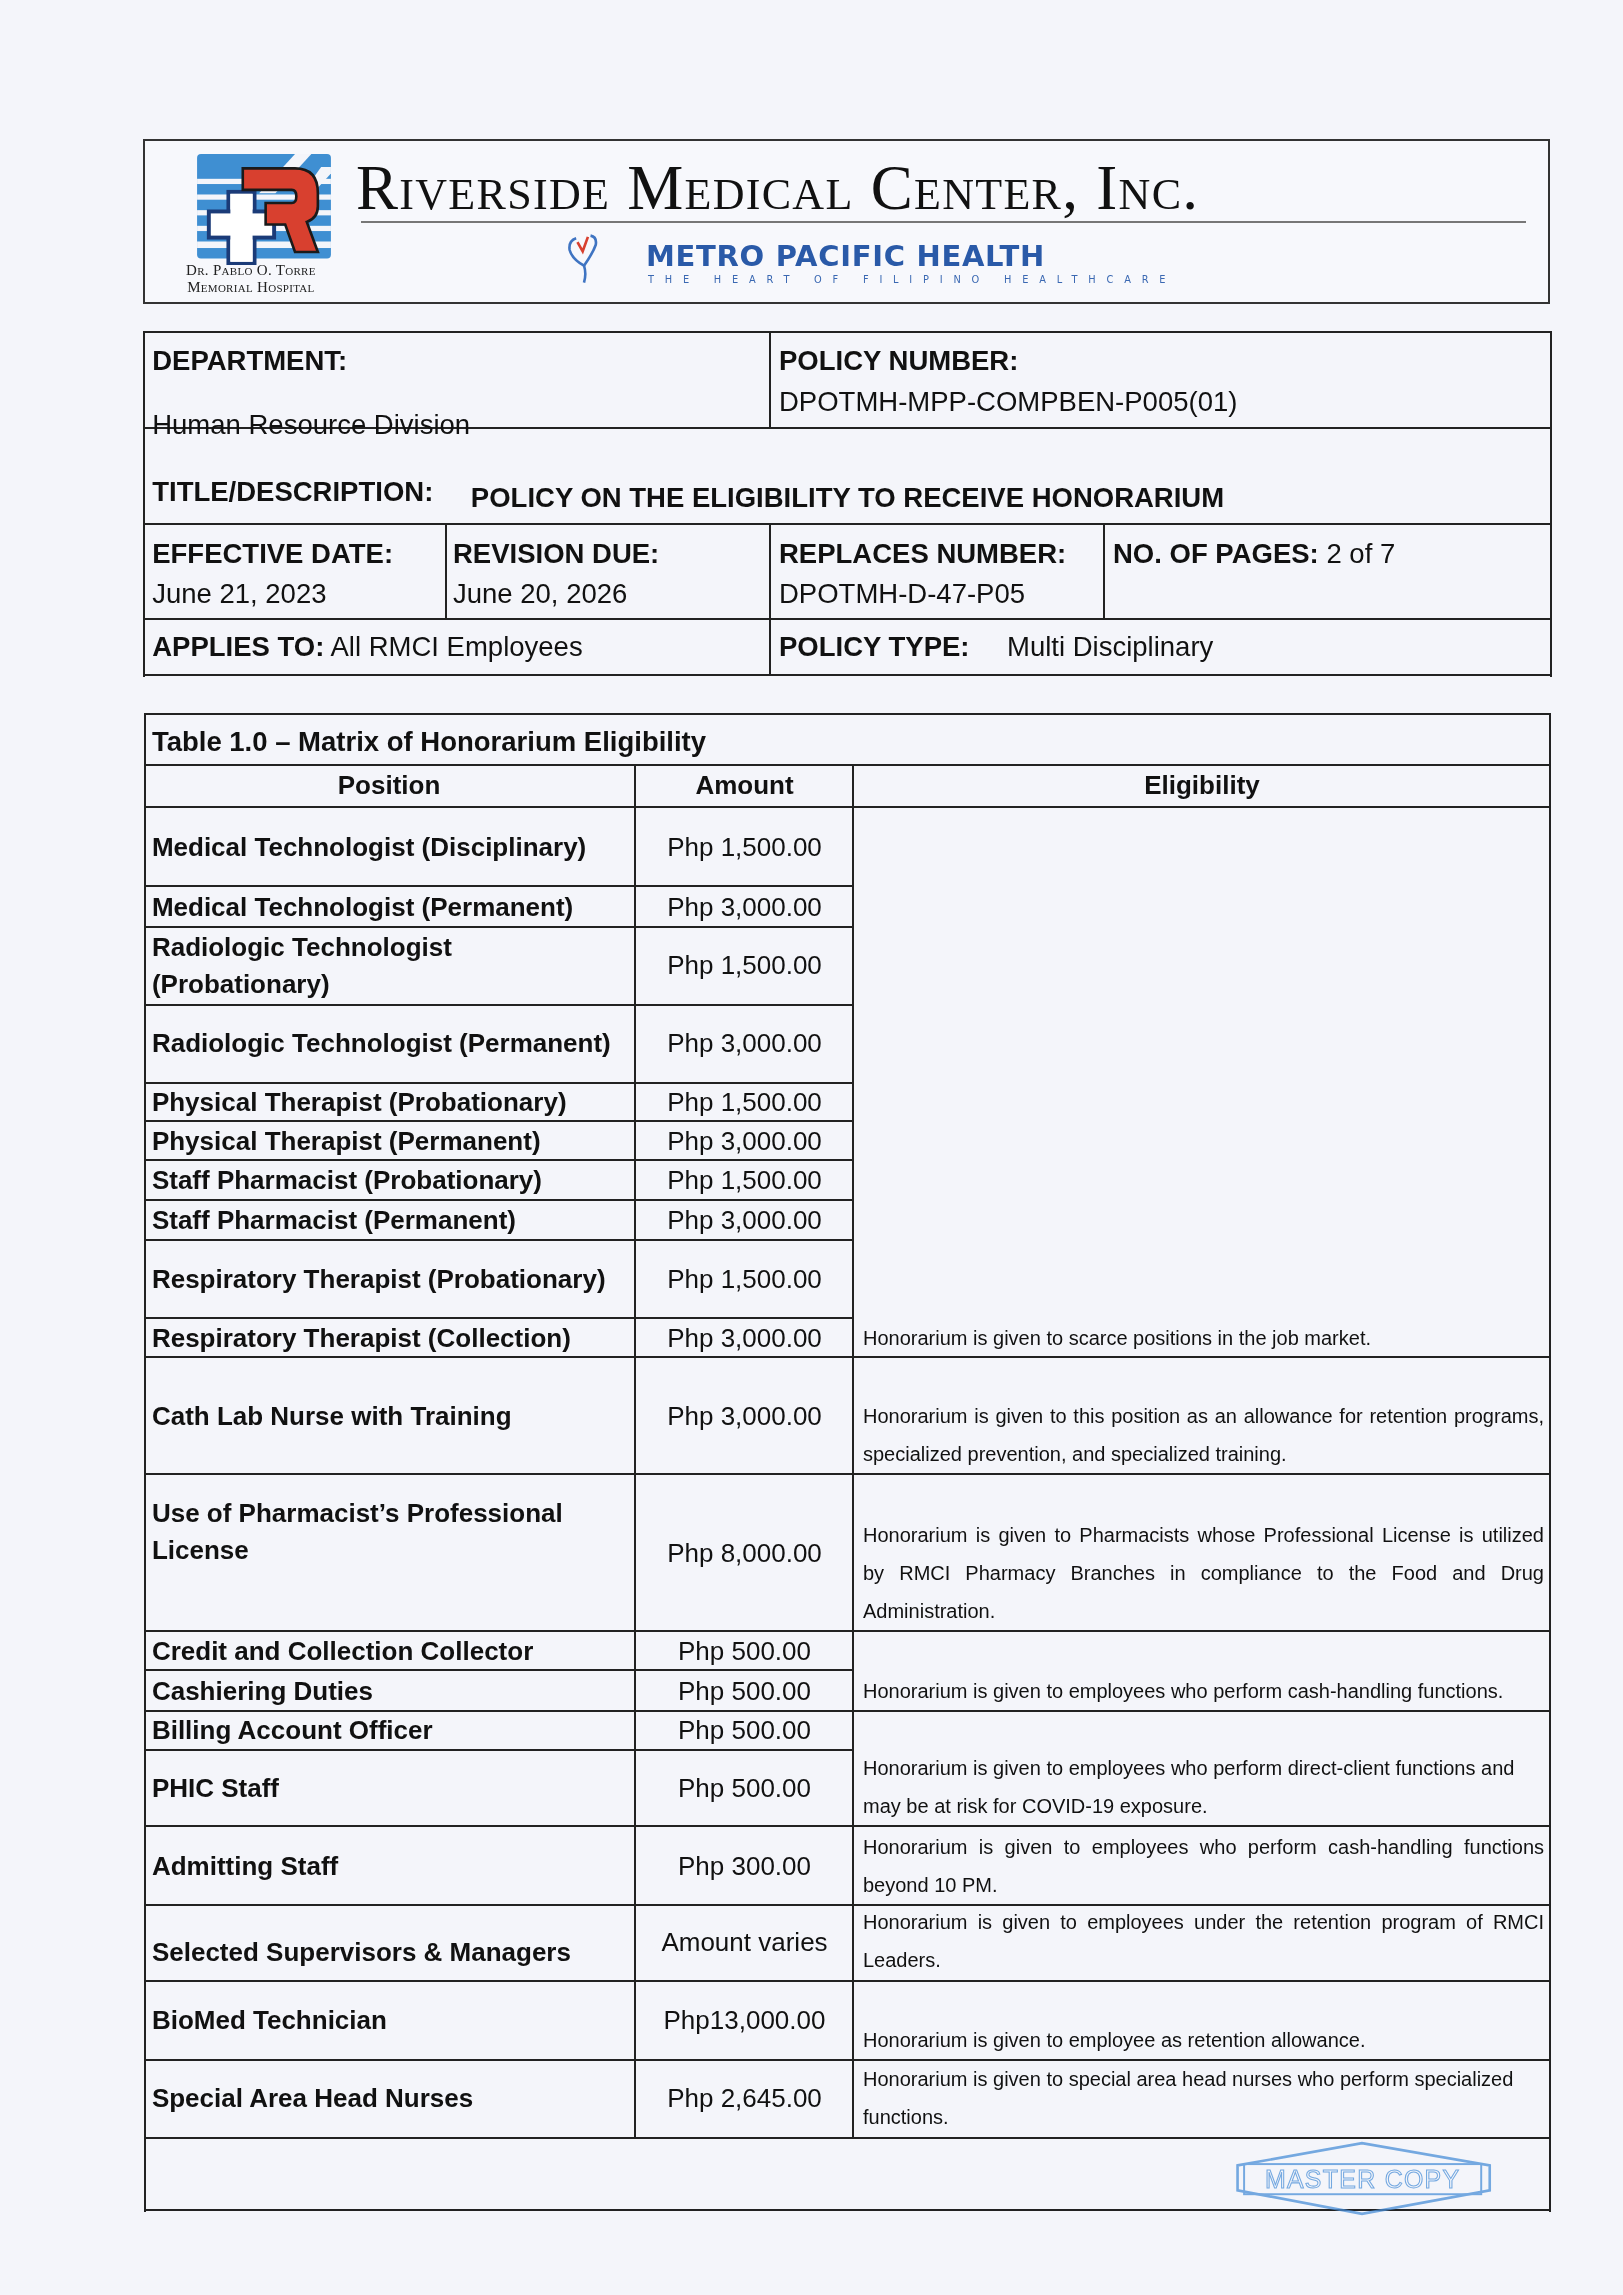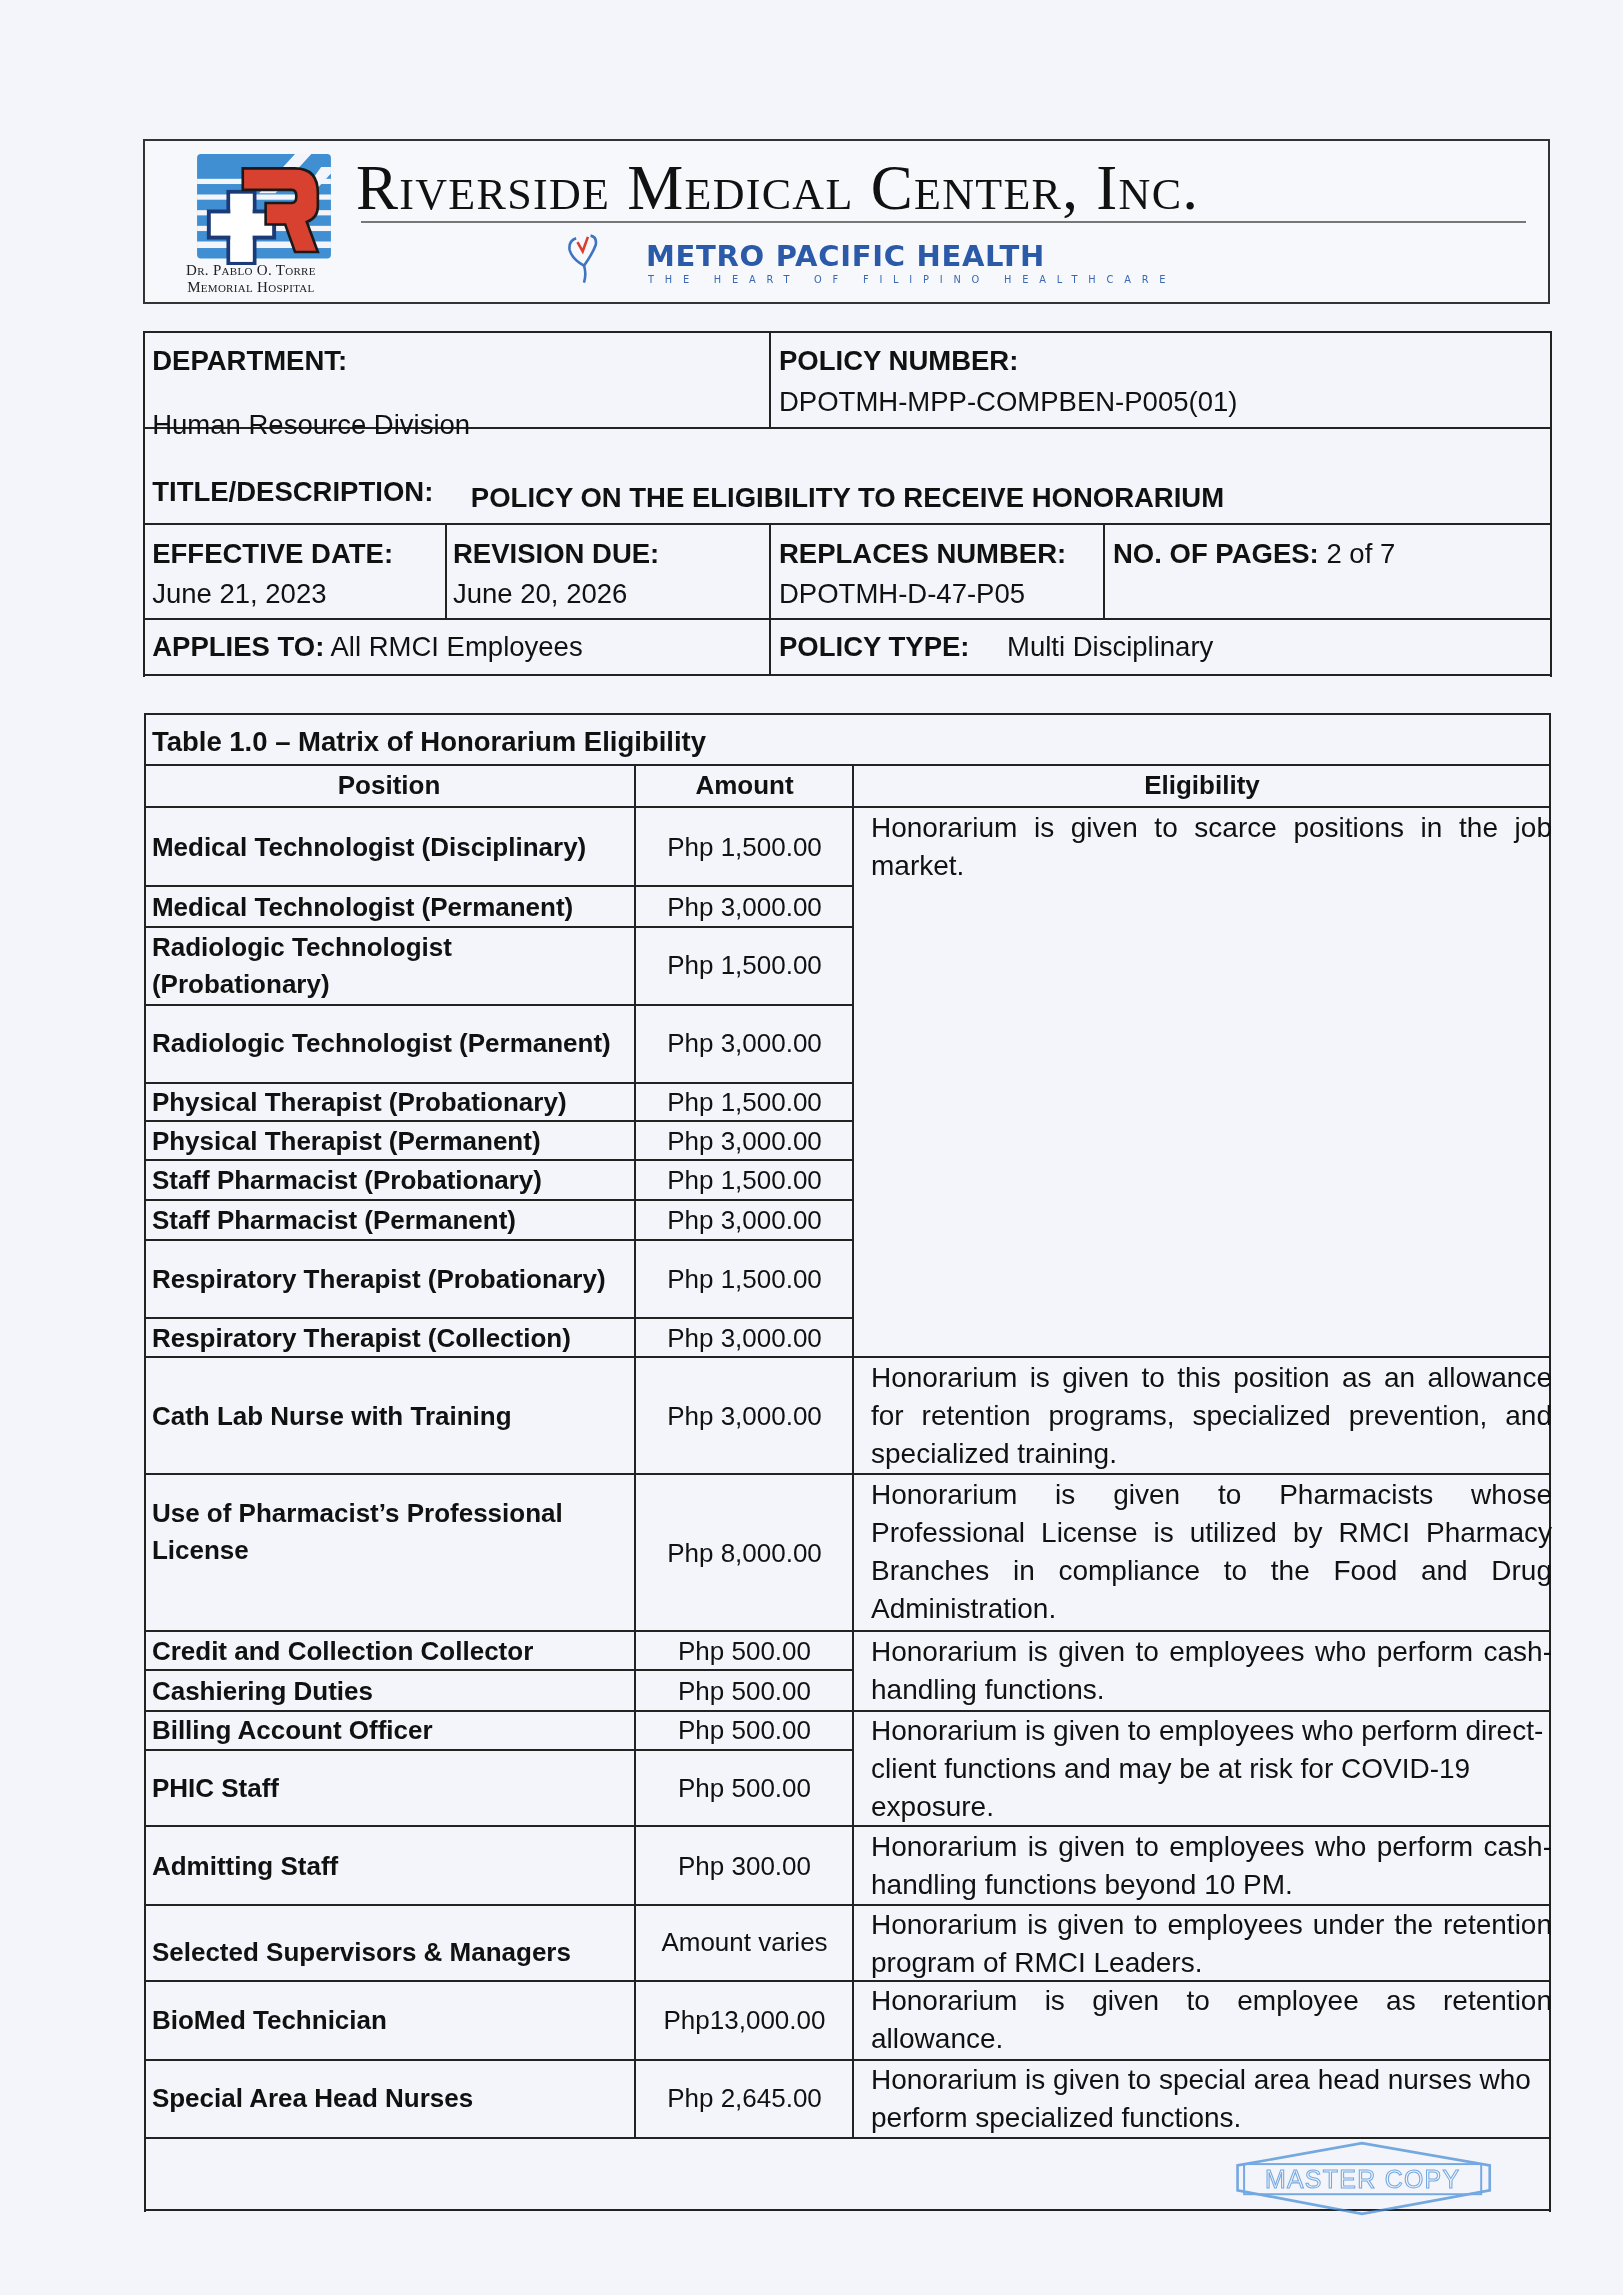--- a/index.html
+++ b/index.html
@@ -51,21 +51,21 @@
   .cell-label { position: absolute; font-weight: bold; font-size: 27.5px; white-space: nowrap; }
   .cell-value { position: absolute; font-size: 27.5px; white-space: nowrap; }
 
   
   #matrix { left: 144px; top: 713px; width: 1407px; height: 1499px; }
   .m-h { position: absolute; left: 0; width: 1407px; height: 0; border-top: 2.6px solid #222; }
   .m-h-part { position: absolute; height: 0; border-top: 2.6px solid #222; }
   .m-v { position: absolute; width: 0; border-left: 2px solid #222; }
   .pos { position: absolute; left: 7.9px; width: 478px; font-weight: bold; font-size: 26px; line-height: 37px; display: flex; align-items: center; }
   .amt { position: absolute; left: 491px; width: 219px; font-size: 26px; display: flex; align-items: center; justify-content: center; white-space: nowrap; }
-  .elig { position: absolute; left: 719px; width: 681px; font-size: 28px; line-height: 38px; display: flex; align-items: flex-start; margin-left: 8px; }
+  .elig { position: absolute; left: 719px; width: 681px; font-size: 20px; line-height: 38px; display: flex; align-items: flex-end; }
   .elig span { display: block; width: 100%; text-align: justify; text-align-last: left; }
   .th { position: absolute; font-weight: bold; font-size: 26px; display: flex; align-items: center; justify-content: center; }
 
   #stamp { left: 1231px; top: 2139px; width: 262px; height: 79px; }
 </style>
 </head>
 <body>
 
 <div id="letterhead" class="abs">
   <svg id="logo" class="abs" viewBox="0 0 205 170">

